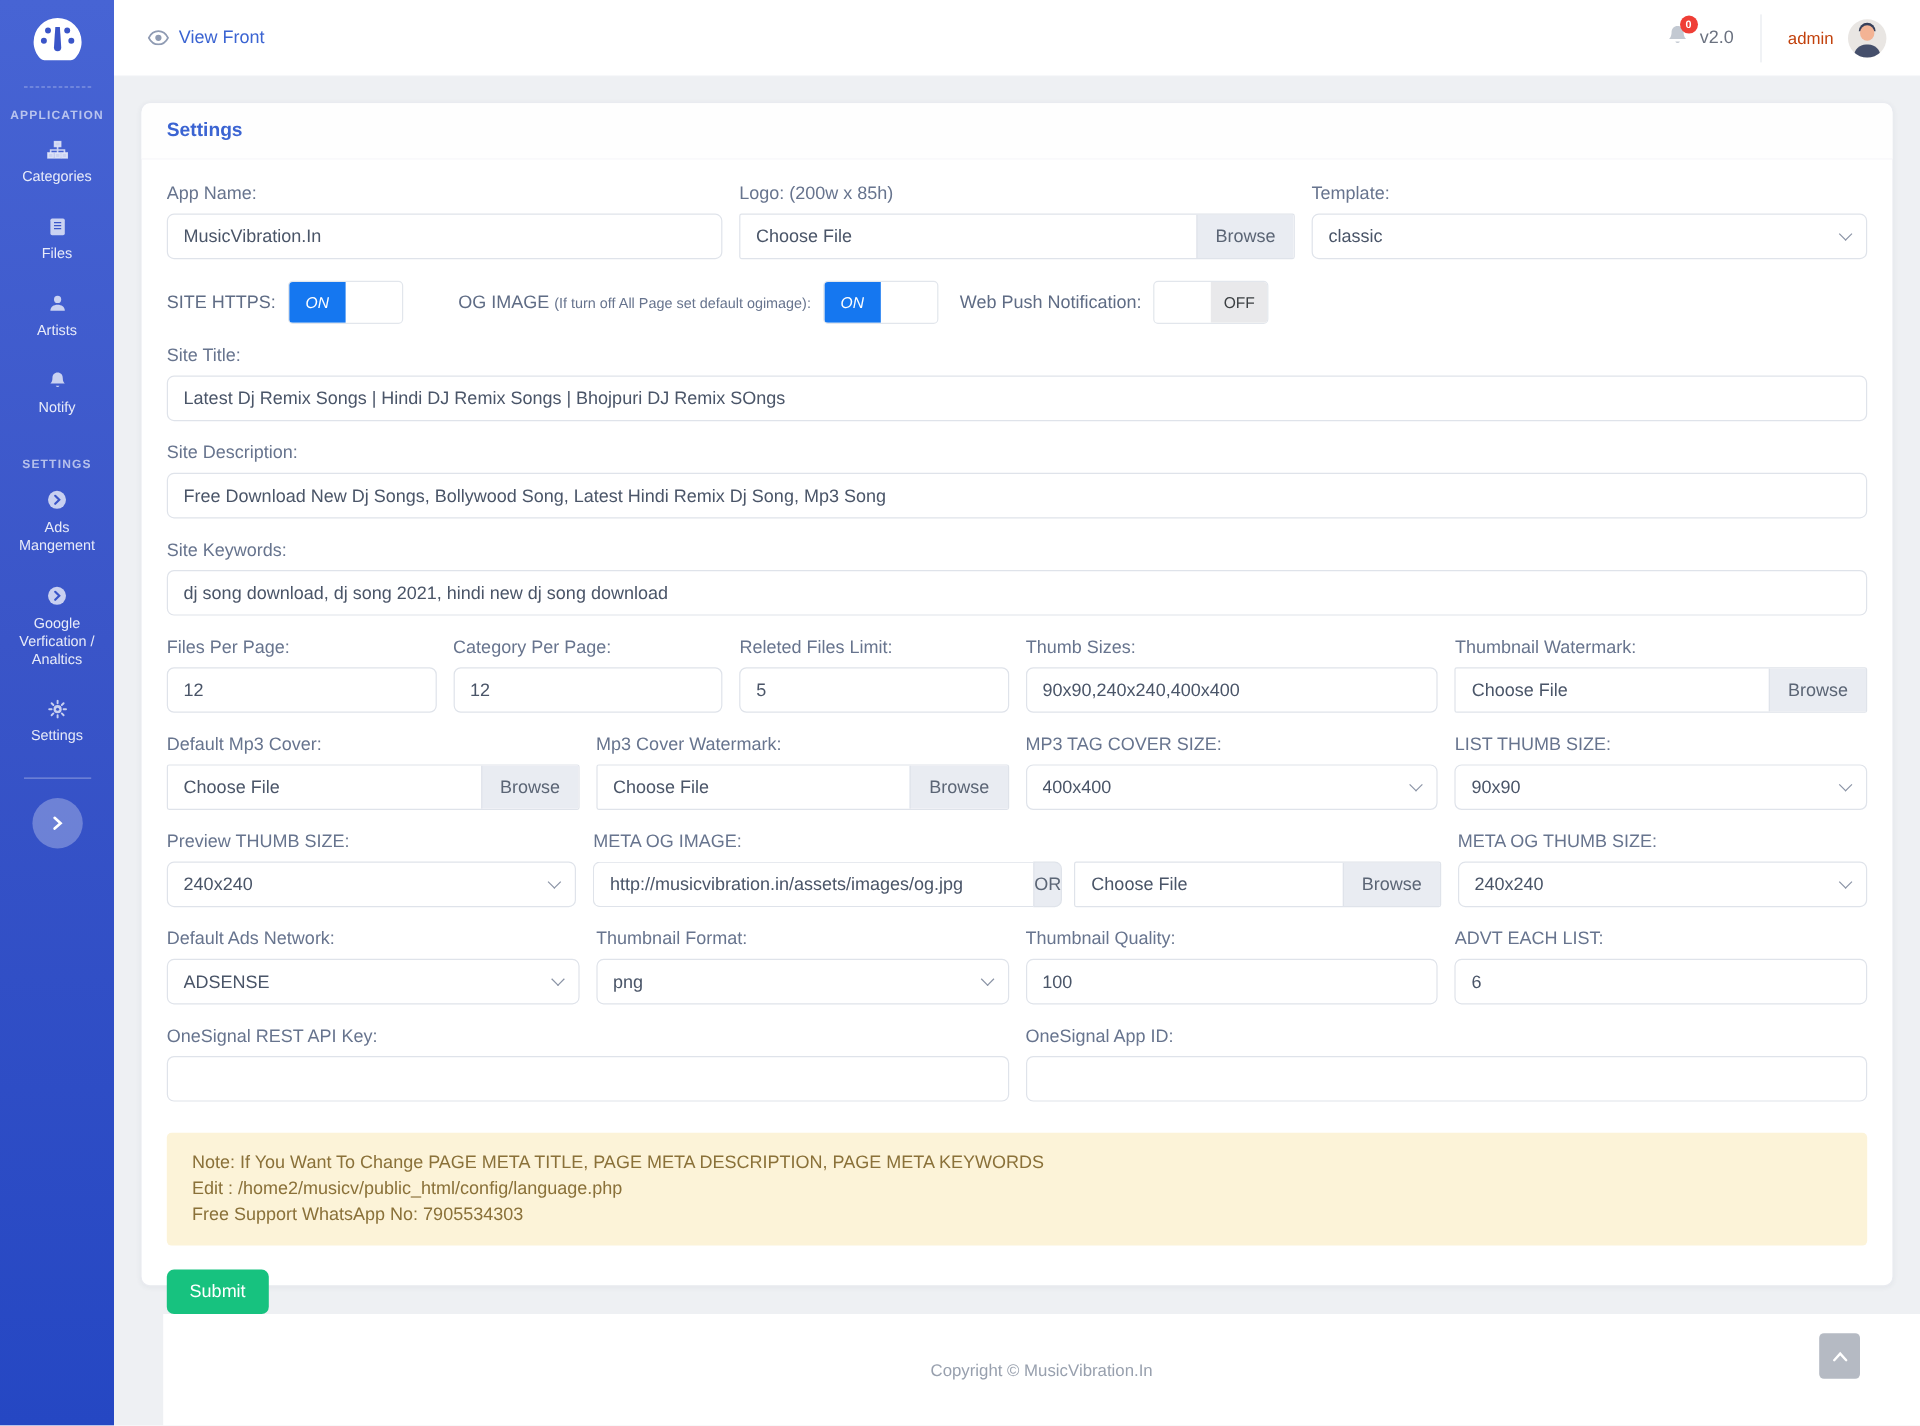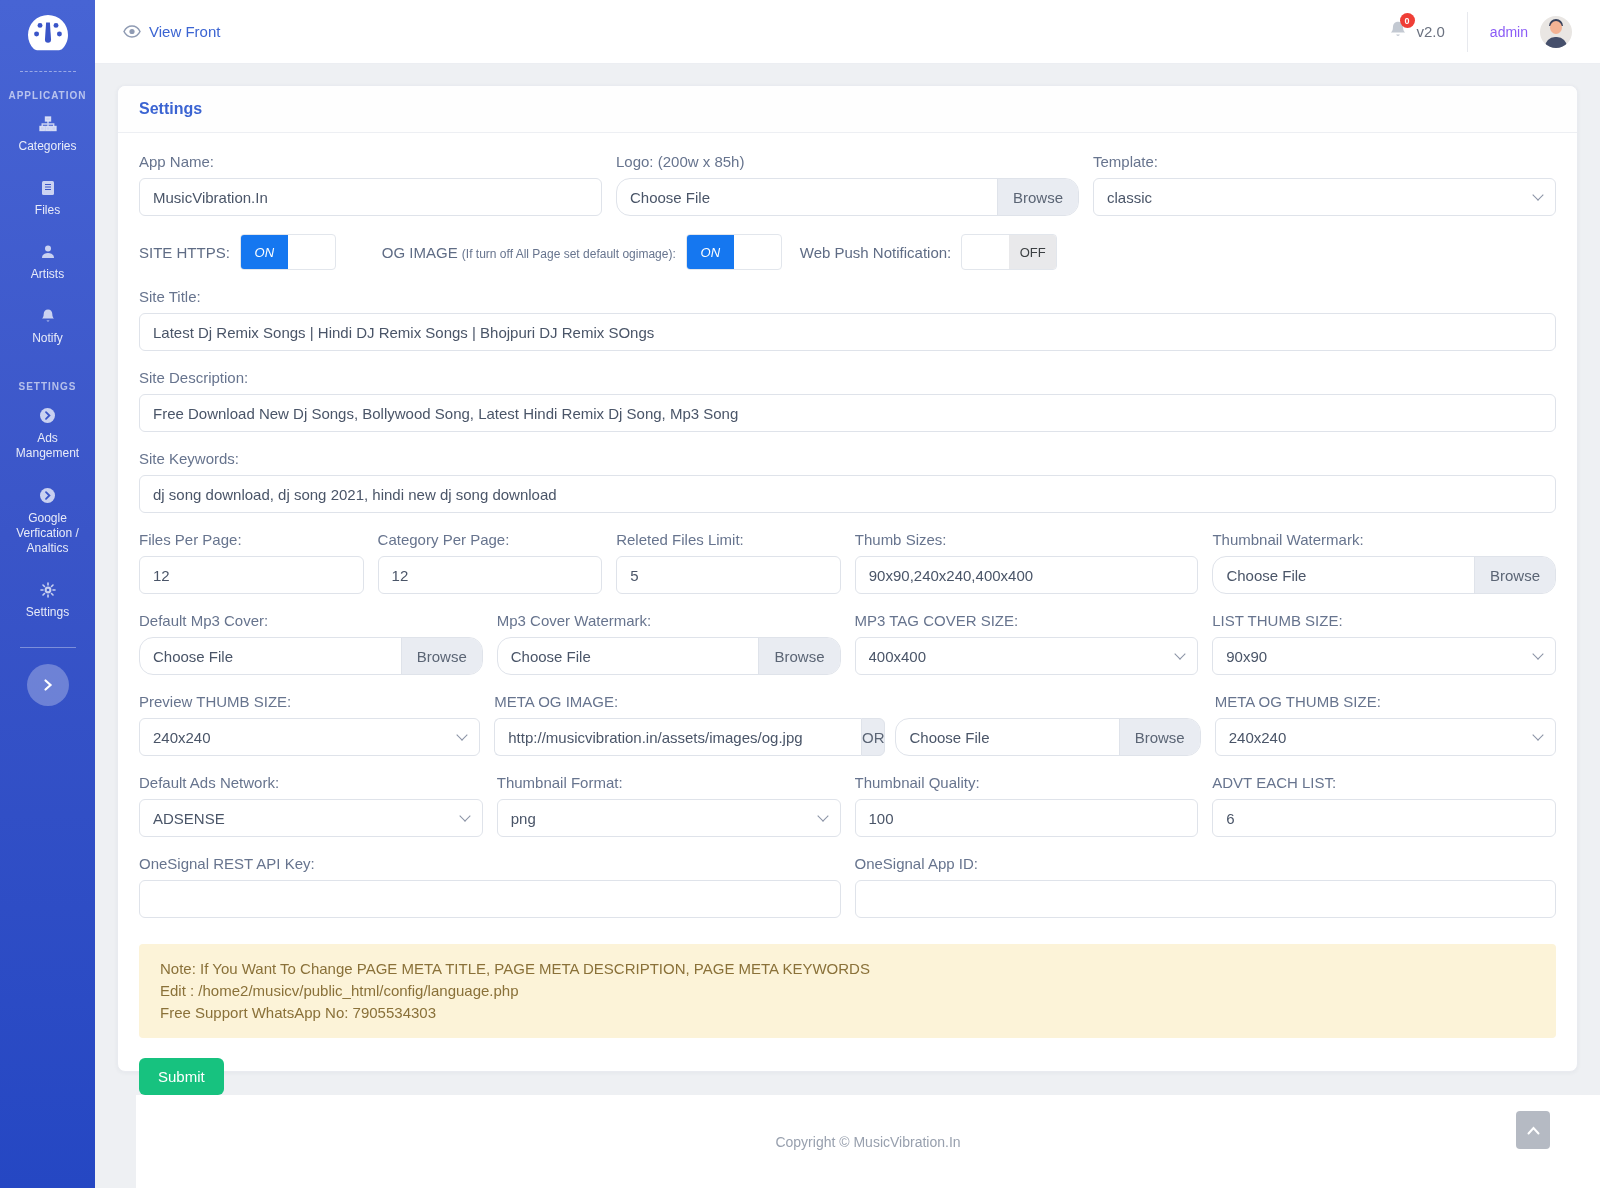--- a/index.html
+++ b/index.html
@@ -38,21 +38,21 @@
   .view-front{ display:flex; align-items:center; gap:8px; color:#3b64d2; font-size:15px; cursor:pointer;}
   .topbar-right{ margin-left:auto; display:flex; align-items:center; }
   .bell-wrap{ position:relative; margin-right:10px; cursor:pointer;}
   .badge{
     position:absolute; top:-7px; right:-8px; min-width:15px; height:15px; border-radius:8px;
     background:#ef3e36; color:#fff; font-size:9px; display:flex; align-items:center; justify-content:center;
     padding:0 3px; font-weight:bold;
   }
   .version{ font-size:15px; color:#6b7280; }
   .v-divider{ width:1px; height:40px; background:#e7e9ee; margin:0 22px; }
-  .username{ font-size:14px; color:#8b5cf6; margin-right:12px; }
+  .username{ font-size:14px; color:#c2410c; margin-right:12px; }
   .avatar{ width:32px; height:32px; border-radius:50%; background:#e9e6e3; position:relative; overflow:hidden; cursor:pointer;}
   .avatar .head{ position:absolute; left:10px; top:5px; width:12px; height:13px; border-radius:50%; background:#f3b394;}
   .avatar .hair{ position:absolute; left:9px; top:3px; width:14px; height:7px; border-radius:7px 7px 0 0; background:#37405a;}
   .avatar .shirt{ position:absolute; left:5px; bottom:-2px; width:22px; height:13px; border-radius:10px 10px 0 0; background:#454f6b;}
   
   .content{ flex:1 1 auto; padding:21px 22px 0; }
   .card{
     background:#fff; border:1px solid #e9ebf0; border-radius:8px;
     box-shadow:0 1px 4px rgba(40,50,80,.05); height:987px; display:flex; flex-direction:column;
   }
@@ -77,21 +77,21 @@
     width:100%; height:38px; border:1px solid #dfe3ea; border-radius:6px; padding:0 30px 0 13px;
     font-size:15px; color:#4a5568; background:#fff; appearance:none; -webkit-appearance:none; outline:none;
     font-family:"Liberation Sans", sans-serif;
   }
   .select-wrap::after{
     content:""; position:absolute; right:14px; top:13px; width:7px; height:7px;
     border-right:1.5px solid #8a93a5; border-bottom:1.5px solid #8a93a5; transform:rotate(45deg);
     pointer-events:none;
   }
   .filebox{
-    display:flex; height:38px; border:1px solid #dfe3ea; border-radius:14px; overflow:hidden;
+    display:flex; height:38px; border:1px solid #dfe3ea; border-radius:2px; overflow:hidden;
     background:#fff; cursor:pointer;
   }
   .filebox .ftext{ flex:1; display:flex; align-items:center; padding:0 13px; font-size:15px; color:#4a5568; white-space:nowrap; overflow:hidden;}
   .filebox .fbtn{
     flex:0 0 auto; background:#e9ecf2; border-left:1px solid #dfe3ea; color:#5b6575;
     display:flex; align-items:center; padding:0 15px; font-size:15px;
   }
   
   .trow{ display:flex; align-items:center; margin-bottom:18px; }
   .tlabel{ font-size:15px; color:#5f6c85; margin-right:10px; white-space:nowrap;}

